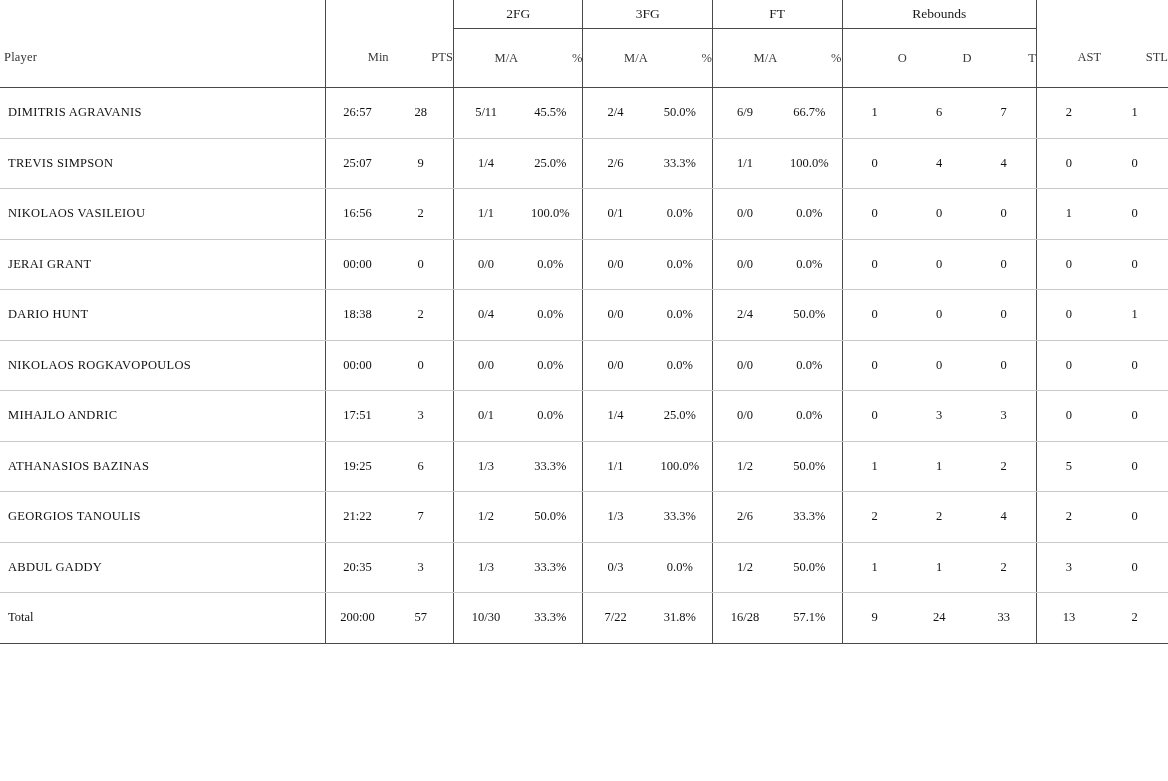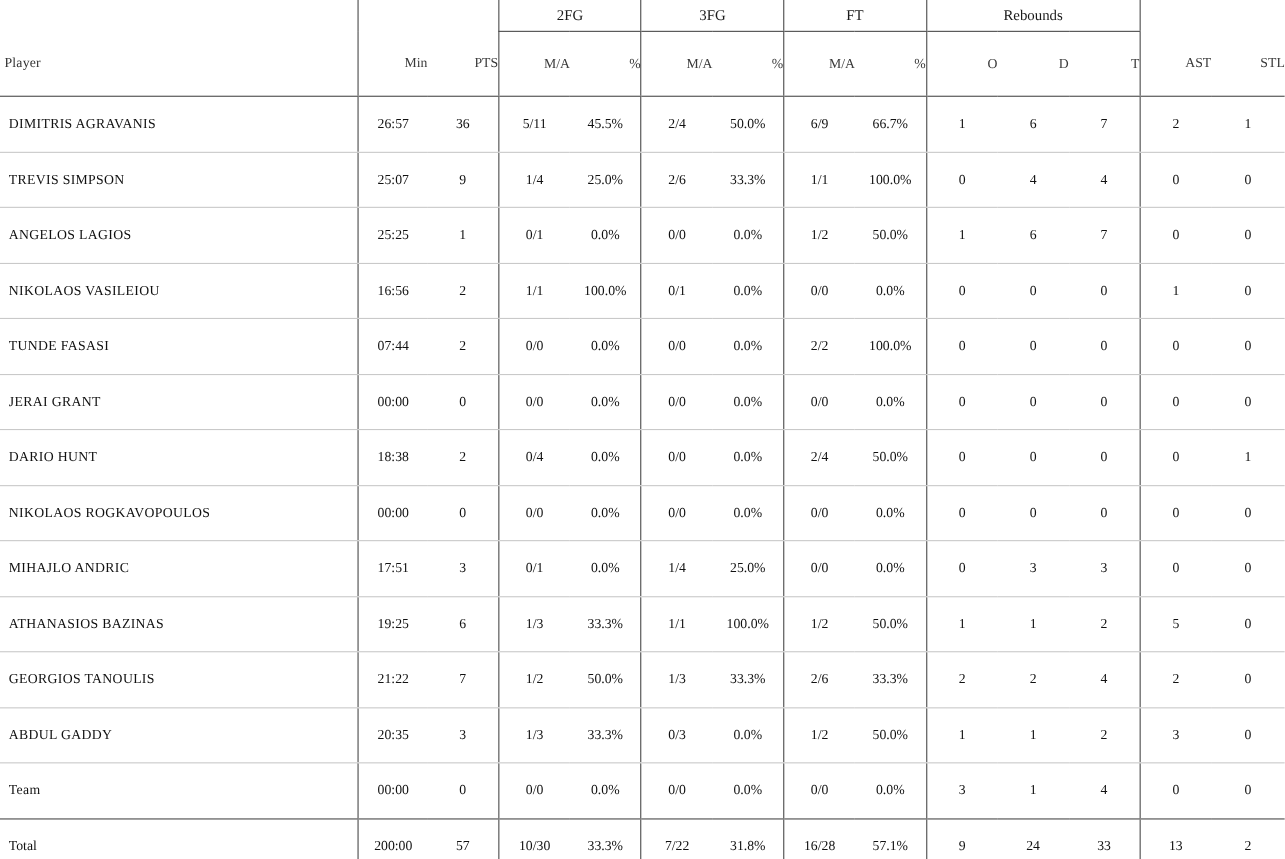--- a/index.html
+++ b/index.html
@@ -159,21 +159,21 @@
           <td>%</td>
           <td class="vsep-left">O</td>
           <td>D</td>
           <td>T</td>
           <td class="vsep-left">AST</td>
           <td>STL</td>
         </tr>
         <tr class="data-row first-data">
           <td class="player-cell">DIMITRIS AGRAVANIS</td>
           <td class="vsep-left num">26:57</td>
-          <td class="num">36</td>
+          <td class="num">28</td>
           <td class="vsep-left num">5/11</td>
           <td class="num">45.5%</td>
           <td class="vsep-left num">2/4</td>
           <td class="num">50.0%</td>
           <td class="vsep-left red num">6/9</td>
           <td class="red num">66.7%</td>
           <td class="vsep-left red num">1</td>
           <td class="red num">6</td>
           <td class="red num">7</td>
           <td class="vsep-left red num">2</td>
@@ -189,68 +189,36 @@
           <td class="num">33.3%</td>
           <td class="vsep-left red num">1/1</td>
           <td class="red num">100.0%</td>
           <td class="vsep-left num">0</td>
           <td class="num">4</td>
           <td class="num">4</td>
           <td class="vsep-left num">0</td>
           <td class="num">0</td>
         </tr>
         <tr class="data-row">
-          <td class="player-cell">ANGELOS LAGIOS</td>
-          <td class="vsep-left num">25:25</td>
-          <td class="red num">1</td>
-          <td class="vsep-left num">0/1</td>
-          <td class="num">0.0%</td>
-          <td class="vsep-left num">0/0</td>
-          <td class="num">0.0%</td>
-          <td class="vsep-left num">1/2</td>
-          <td class="num">50.0%</td>
-          <td class="vsep-left red num">1</td>
-          <td class="red num">6</td>
-          <td class="red num">7</td>
-          <td class="vsep-left num">0</td>
-          <td class="num">0</td>
-        </tr>
-        <tr class="data-row">
           <td class="player-cell">NIKOLAOS VASILEIOU</td>
           <td class="vsep-left num">16:56</td>
           <td class="num">2</td>
           <td class="vsep-left num">1/1</td>
           <td class="num">100.0%</td>
           <td class="vsep-left num">0/1</td>
           <td class="num">0.0%</td>
           <td class="vsep-left num">0/0</td>
           <td class="num">0.0%</td>
           <td class="vsep-left num">0</td>
           <td class="num">0</td>
           <td class="num">0</td>
           <td class="vsep-left red num">1</td>
           <td class="num">0</td>
         </tr>
         <tr class="data-row">
-          <td class="player-cell">TUNDE FASASI</td>
-          <td class="vsep-left num">07:44</td>
-          <td class="num">2</td>
-          <td class="vsep-left num">0/0</td>
-          <td class="num">0.0%</td>
-          <td class="vsep-left num">0/0</td>
-          <td class="num">0.0%</td>
-          <td class="vsep-left num">2/2</td>
-          <td class="num">100.0%</td>
-          <td class="vsep-left num">0</td>
-          <td class="num">0</td>
-          <td class="num">0</td>
-          <td class="vsep-left num">0</td>
-          <td class="num">0</td>
-        </tr>
-        <tr class="data-row">
           <td class="player-cell">JERAI GRANT</td>
           <td class="vsep-left num">00:00</td>
           <td class="num">0</td>
           <td class="vsep-left num">0/0</td>
           <td class="num">0.0%</td>
           <td class="vsep-left num">0/0</td>
           <td class="num">0.0%</td>
           <td class="vsep-left num">0/0</td>
           <td class="num">0.0%</td>
           <td class="vsep-left num">0</td>
@@ -346,36 +314,20 @@
           <td class="vsep-left num">1/3</td>
           <td class="num">33.3%</td>
           <td class="vsep-left num">0/3</td>
           <td class="num">0.0%</td>
           <td class="vsep-left num">1/2</td>
           <td class="num">50.0%</td>
           <td class="vsep-left red num">1</td>
           <td class="red num">1</td>
           <td class="red num">2</td>
           <td class="vsep-left red num">3</td>
-          <td class="num">0</td>
-        </tr>
-        <tr class="data-row team-row">
-          <td class="player-cell">Team</td>
-          <td class="vsep-left num">00:00</td>
-          <td class="num">0</td>
-          <td class="vsep-left num">0/0</td>
-          <td class="num">0.0%</td>
-          <td class="vsep-left num">0/0</td>
-          <td class="num">0.0%</td>
-          <td class="vsep-left num">0/0</td>
-          <td class="num">0.0%</td>
-          <td class="vsep-left num">3</td>
-          <td class="num">1</td>
-          <td class="num">4</td>
-          <td class="vsep-left num">0</td>
           <td class="num">0</td>
         </tr>
         <tr class="total-row">
           <td class="player-cell">Total</td>
           <td class="vsep-left num">200:00</td>
           <td class="num">57</td>
           <td class="vsep-left num">10/30</td>
           <td class="num">33.3%</td>
           <td class="vsep-left num">7/22</td>
           <td class="num">31.8%</td>

